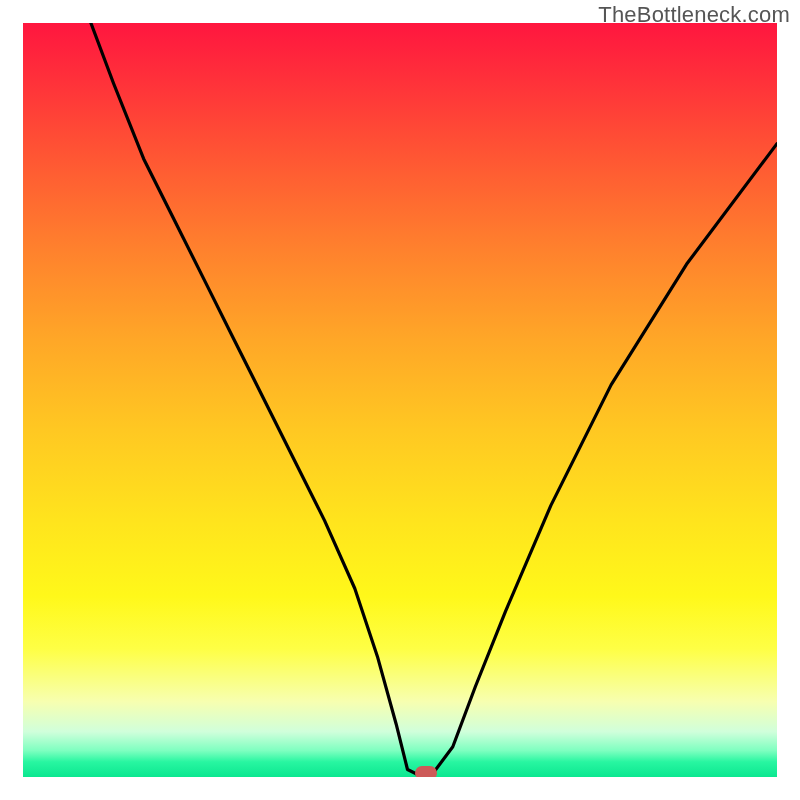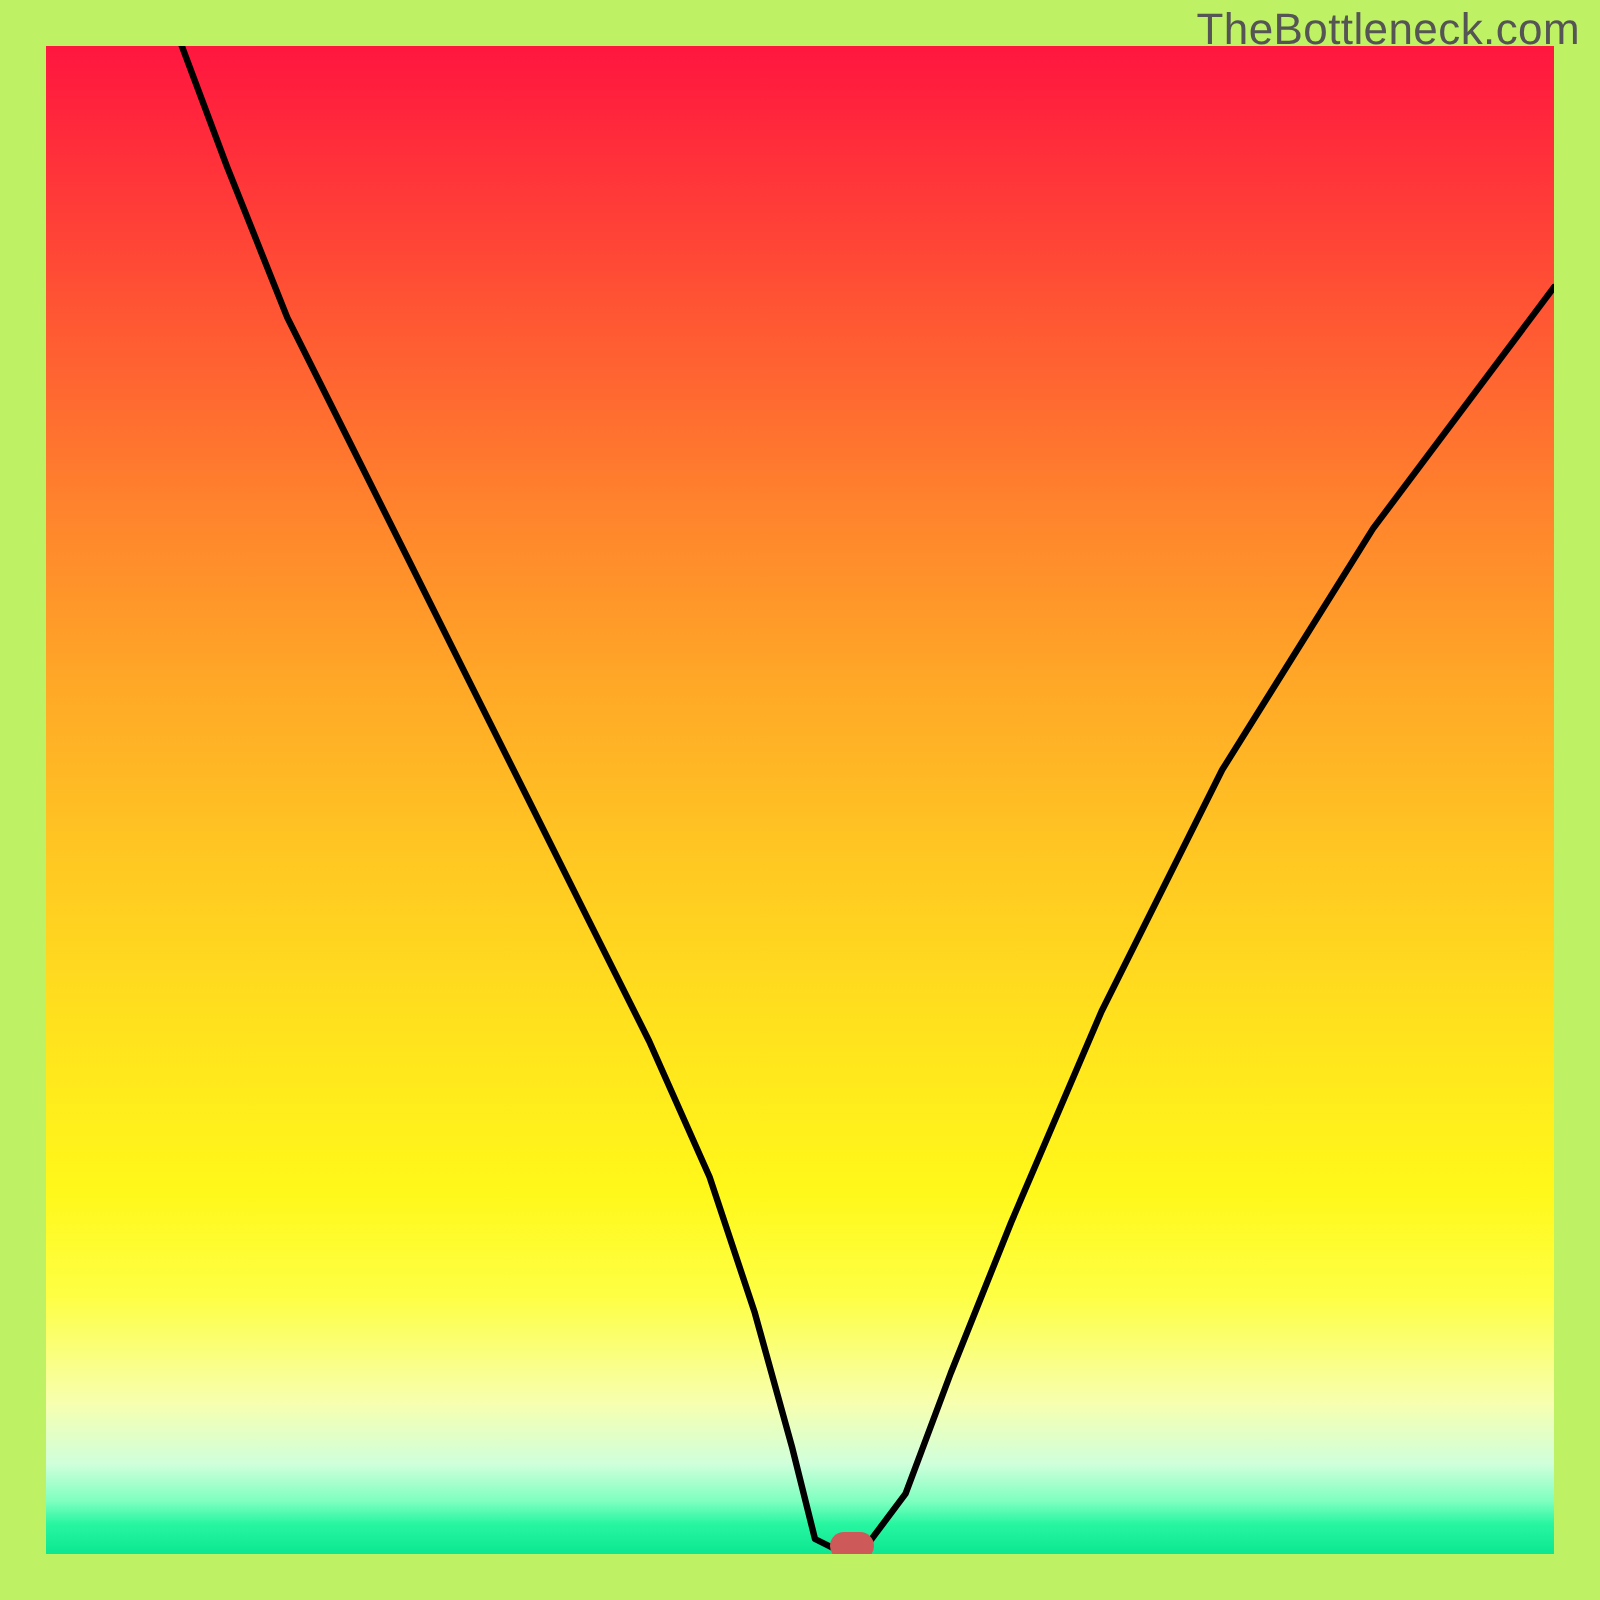--- a/index.html
+++ b/index.html
@@ -8,21 +8,21 @@
     width: 800px;
     height: 800px;
     background: #000000;
     font-family: Arial, Helvetica, sans-serif;
     overflow: hidden;
   }
   .frame {
     position: relative;
     width: 800px;
     height: 800px;
-    background: #bef264;
+    background: #ffffff;
   }
   .watermark {
     position: absolute;
     top: 2px;
     right: 10px;
     color: #555555;
     font-size: 22px;
     font-weight: 500;
     letter-spacing: 0.2px;
     z-index: 5;

